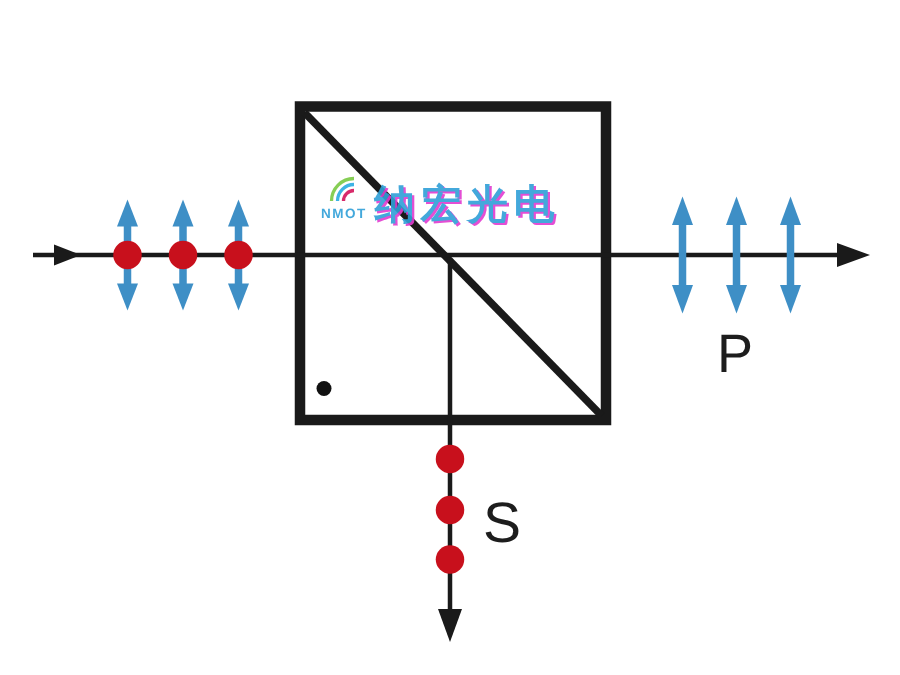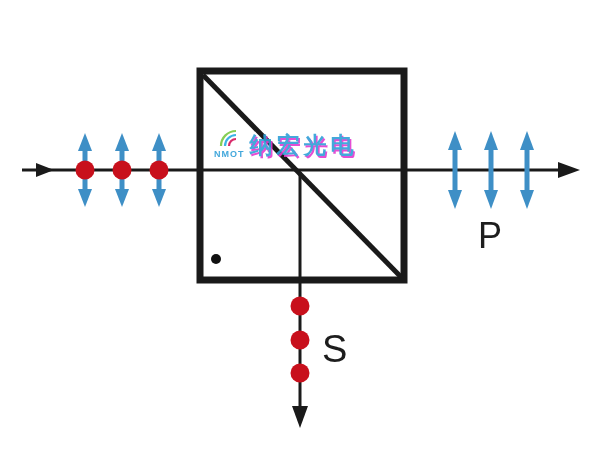--- a/index.html
+++ b/index.html
@@ -30,37 +30,37 @@
     font-size: 36px;
     line-height: 1;
     user-select: none;
   }
   .label-p { left: 478px; top: 218px; }
   .label-s { left: 322px; top: 330px; font-size: 38px; }
 
   .watermark {
     position: absolute;
     left: 214px;
-    top: 128px;
+    top: 116px;
     display: flex;
     align-items: flex-start;
     gap: 5px;
     opacity: 0.9;
     pointer-events: none;
   }
   .wm-logo { display: flex; flex-direction: column; align-items: center; }
   .wm-logo-text {
     font-size: 9px;
     letter-spacing: 1px;
     color: var(--watermark-blue, #2f9fd8);
     margin-top: 1px;
     font-weight: bold;
   }
   .wm-brand {
-    font-size: 23px;
+    font-size: 27px;
     font-weight: bold;
     letter-spacing: 4px;
     color: var(--watermark-blue, #2f9fd8);
     text-shadow: 1.5px 1.5px 0 var(--watermark-magenta, #e23bd0);
     margin-top: 2px;
   }
 </style>
 </head>
 <body>
 

